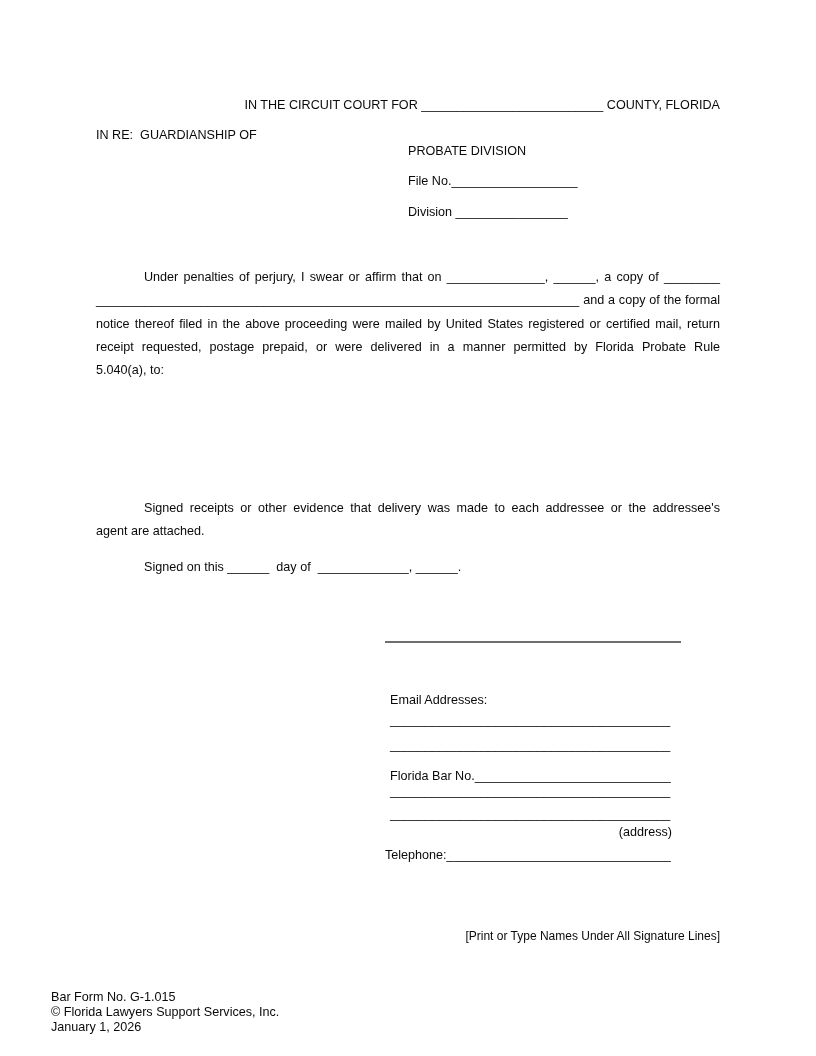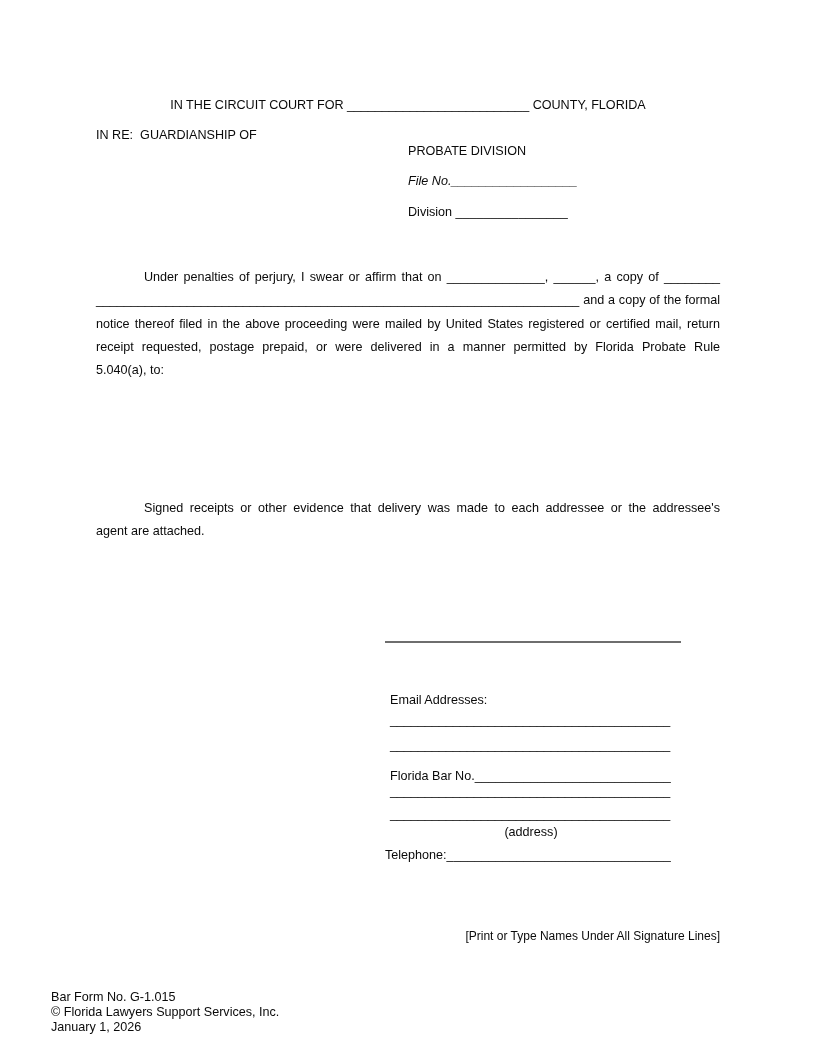--- a/index.html
+++ b/index.html
@@ -17,21 +17,21 @@
   .pre { white-space: pre-wrap; }
   .bodyline {
     position: absolute;
     left: 96px;
     width: 624px;
     line-height: 23.4px;
     box-sizing: border-box;
   }
   .jl { text-align: justify; text-align-last: justify; }
   .indent { padding-left: 48px; }
-  .center { text-align: center; }
+  .center { text-align: right; }
   .sigblock-line {
     position: absolute;
     left: 390px;
     line-height: 16px;
     white-space: pre;
   }
   .sig-rule {
     position: absolute;
     left: 385px;
     top: 641px;
@@ -58,34 +58,35 @@
 <body>
 
 <div class="page">
 
   <div class="bodyline center" style="top:97px; line-height:16px;">IN THE CIRCUIT COURT FOR __________________________ COUNTY, FLORIDA</div>
 
   <div class="abs pre" style="left:96px; top:127px; line-height:16px;">IN RE:  GUARDIANSHIP OF</div>
 
   <div class="abs" style="left:408px; top:143px; line-height:16px;">PROBATE DIVISION</div>
 
-  <div class="abs" style="left:408px; top:173px; line-height:16px;font-style:italic;">File No.__________________</div>
+  <div class="abs" style="left:408px; top:173px; line-height:16px;">File No.__________________</div>
 
   <div class="abs" style="left:408px; top:204px; line-height:16px;">Division ________________</div>
 
 
   <div class="bodyline jl indent" style="top:266px;">Under penalties of perjury, I swear or affirm that on ______________, ______, a copy of ________</div>
   <div class="bodyline jl" style="top:289px;">_____________________________________________________________________ and a copy of the formal</div>
   <div class="bodyline jl" style="top:313px;">notice thereof filed in the above proceeding were mailed by United States registered or certified mail, return</div>
   <div class="bodyline jl" style="top:336px;">receipt requested, postage prepaid, or were delivered in a manner permitted by Florida Probate Rule</div>
   <div class="bodyline" style="top:359px;">5.040(a), to:</div>
 
   <div class="bodyline jl indent" style="top:497px;">Signed receipts or other evidence that delivery was made to each addressee or the addressee's</div>
   <div class="bodyline" style="top:520px;">agent are attached.</div>
 
+  <div class="abs pre" style="left:144px; top:559px; line-height:16px;">Signed on this ______  day of  _____________, ______.</div>
 
   <div class="sig-rule"></div>
 
 
   <div class="sigblock-line" style="top:692px;">Email Addresses:</div>
 
   <div class="sigblock-line" style="top:712px;">________________________________________</div>
 
   <div class="sigblock-line" style="top:737px;">________________________________________</div>
 

